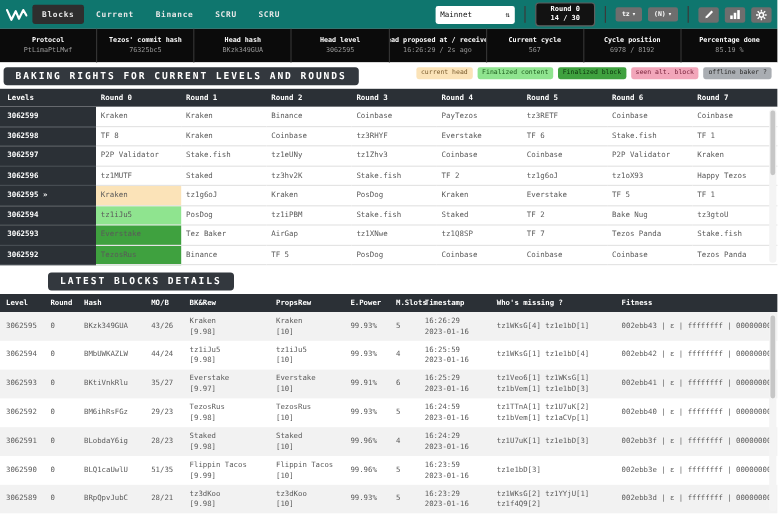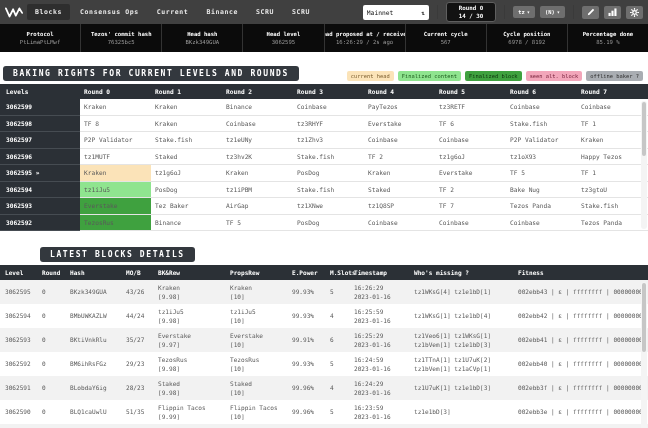--- a/index.html
+++ b/index.html
@@ -1,20 +1,20 @@
 <!DOCTYPE html>
 <html><head>
 <meta charset="utf-8">
 <style>
   * { margin:0; padding:0; box-sizing:border-box; }
   html,body { width:648px; height:428px; background:#ffffff; overflow:hidden;
               font-family:"DejaVu Sans Mono","Liberation Mono",monospace; }
 
   
-  .topnav { height:24px; background:#404040; display:flex; align-items:center; padding:0 5px; }
+  .topnav { height:24px; background:#0f766e; display:flex; align-items:center; padding:0 5px; }
   .logo { width:18px; height:16px; display:flex; align-items:center; margin-right:4px; }
   .tabs { display:flex; align-items:center; gap:2px; }
   .tab { color:#e8e8e8; font-size:6.5px; font-weight:bold; letter-spacing:.6px; padding:4px 8px; cursor:pointer; white-space:nowrap; }
   .tab.active { background:#2e2e2e; border-radius:2px; }
   .nav-right { margin-left:auto; display:flex; align-items:center; gap:5px; }
   .net-select { background:#fff; color:#111; font-size:6.3px; height:15px; width:66px; border-radius:2px;
                 display:flex; align-items:center; justify-content:space-between; padding:0 4px; cursor:pointer; }
   .round-box { border:1px solid #5f5f5f; background:#121212; color:#fff; border-radius:3px;
                padding:1px 12px; text-align:center; font-size:5.8px; font-weight:bold; line-height:1.45; }
   .mini-btn { background:#6e6e6e; color:#fff; border-radius:2px; font-size:5.4px; font-weight:bold;
@@ -24,21 +24,21 @@
   .vdiv { width:1px; height:14px; background:#3a3a3a; margin:0 3px; }
 
   
   .statsbar { height:28px; background:#0b0b0b; display:flex; align-items:stretch; }
   .stat { flex:1; display:flex; flex-direction:column; justify-content:center; align-items:center; border-left:1px solid #333; overflow:hidden; }
   .stat:first-child { border-left:none; }
   .stat .lbl { color:#fff; font-weight:bold; font-size:5.6px; white-space:nowrap; }
   .stat .val { color:#999; font-size:5.6px; margin-top:2px; white-space:nowrap; }
 
   
-  .section-row { display:flex; align-items:flex-end; padding:4px 3px 3px 3px; background:#fff; height:32px; }
+  .section-row { display:flex; align-items:flex-start; padding:4px 3px 3px 3px; background:#fff; height:22px; }
   .badge-title { background:#33383e; color:#fff; font-size:8px; font-weight:bold;
                  letter-spacing:1.6px; padding:3px 10px; border-radius:3px; white-space:nowrap; }
   .legend { margin-left:auto; display:flex; gap:4px; padding-right:2px; }
   .legend-item { font-size:5.4px; padding:2px 4px; border-radius:2px; white-space:nowrap; }
 
   
   .t1 { position:relative; }
   .t1 .hdr { display:flex; background:#2b3036; height:15px; align-items:center; }
   .t1 .hdr .hc { color:#fff; font-weight:bold; font-size:6.2px; }
   .c-lvl { width:80px; padding-left:6px; flex:none; }
@@ -74,21 +74,20 @@
 <body>
 
 <div class="topnav">
   <div class="logo">
     <svg width="18" height="14" viewBox="0 0 20 14">
       <path d="M1 3 L5 12 L9 4 L12 11 L16 3 L19 8" stroke="#ffffff" stroke-width="2" fill="none" stroke-linecap="round" stroke-linejoin="round"></path>
     </svg>
   </div>
   <div class="tabs">
       <div class="tab active">Blocks</div>
-      <div class="tab">Consensus Ops</div>
       <div class="tab">Current</div>
       <div class="tab">Binance</div>
       <div class="tab">SCRU</div>
       <div class="tab">SCRU</div>
     </div>
   <div class="nav-right">
     <div class="net-select">
       <span>Mainnet</span>
       <span style="font-size:6px;">⇅</span>
     </div>

